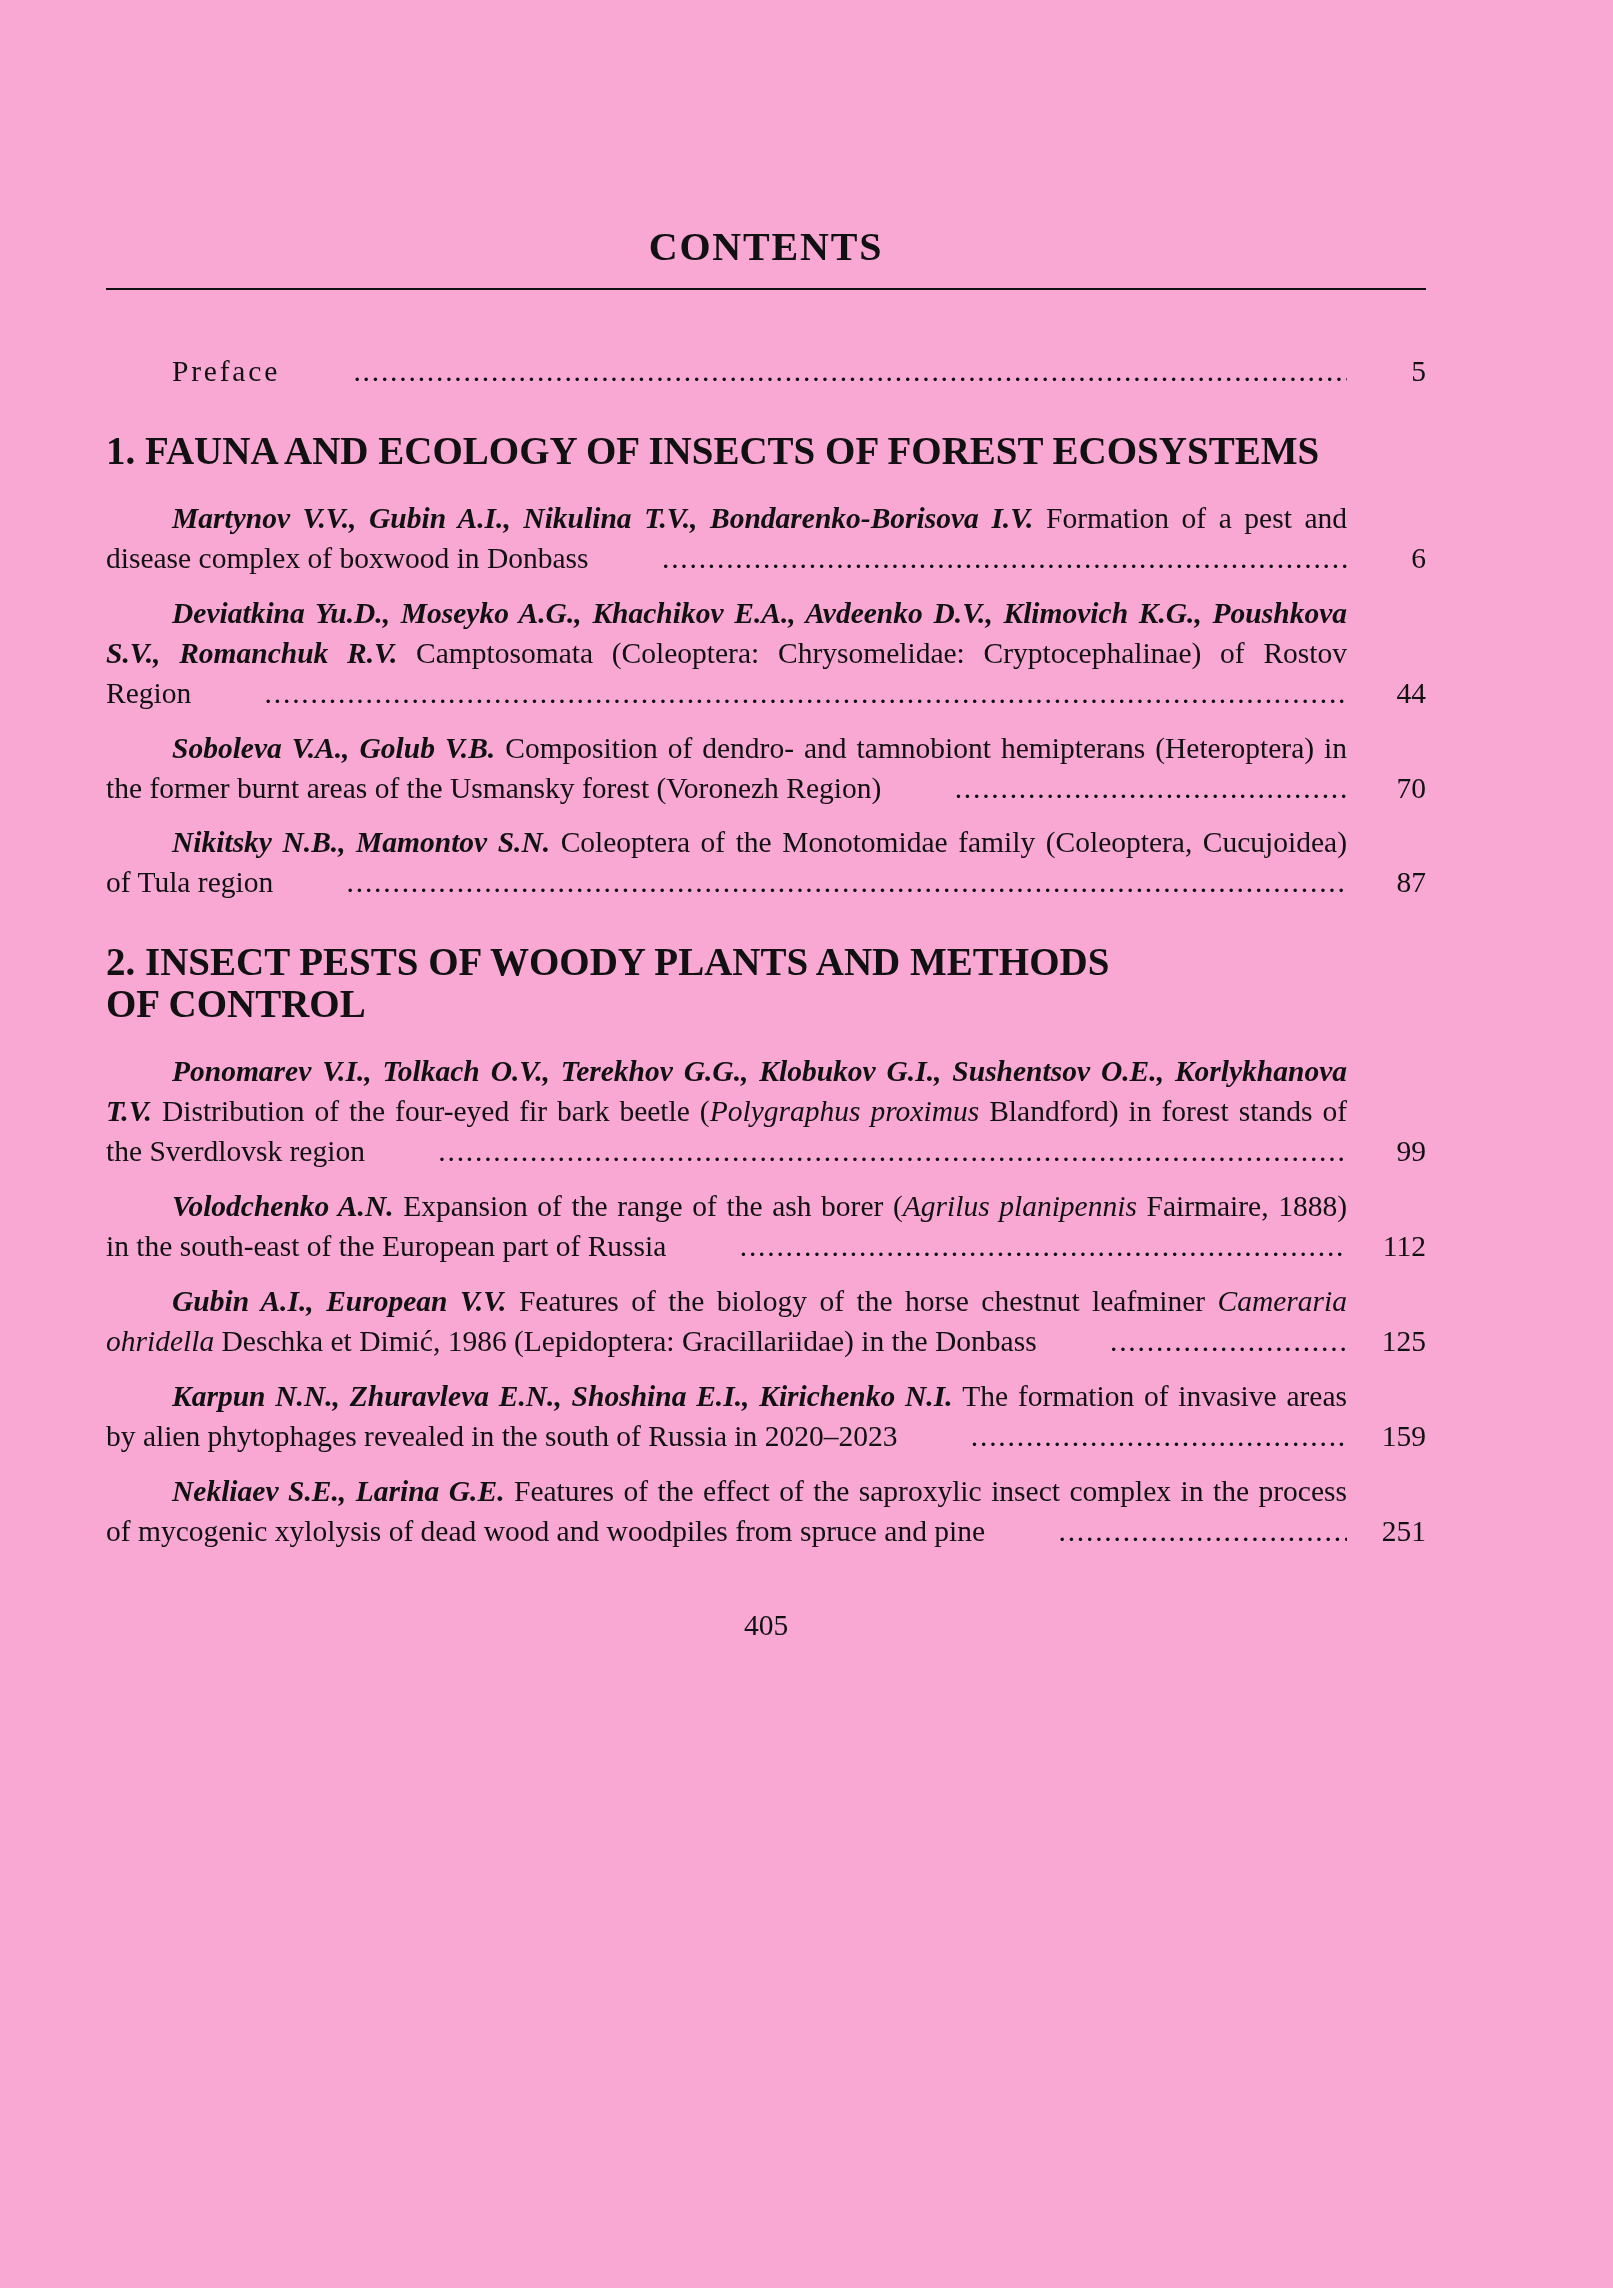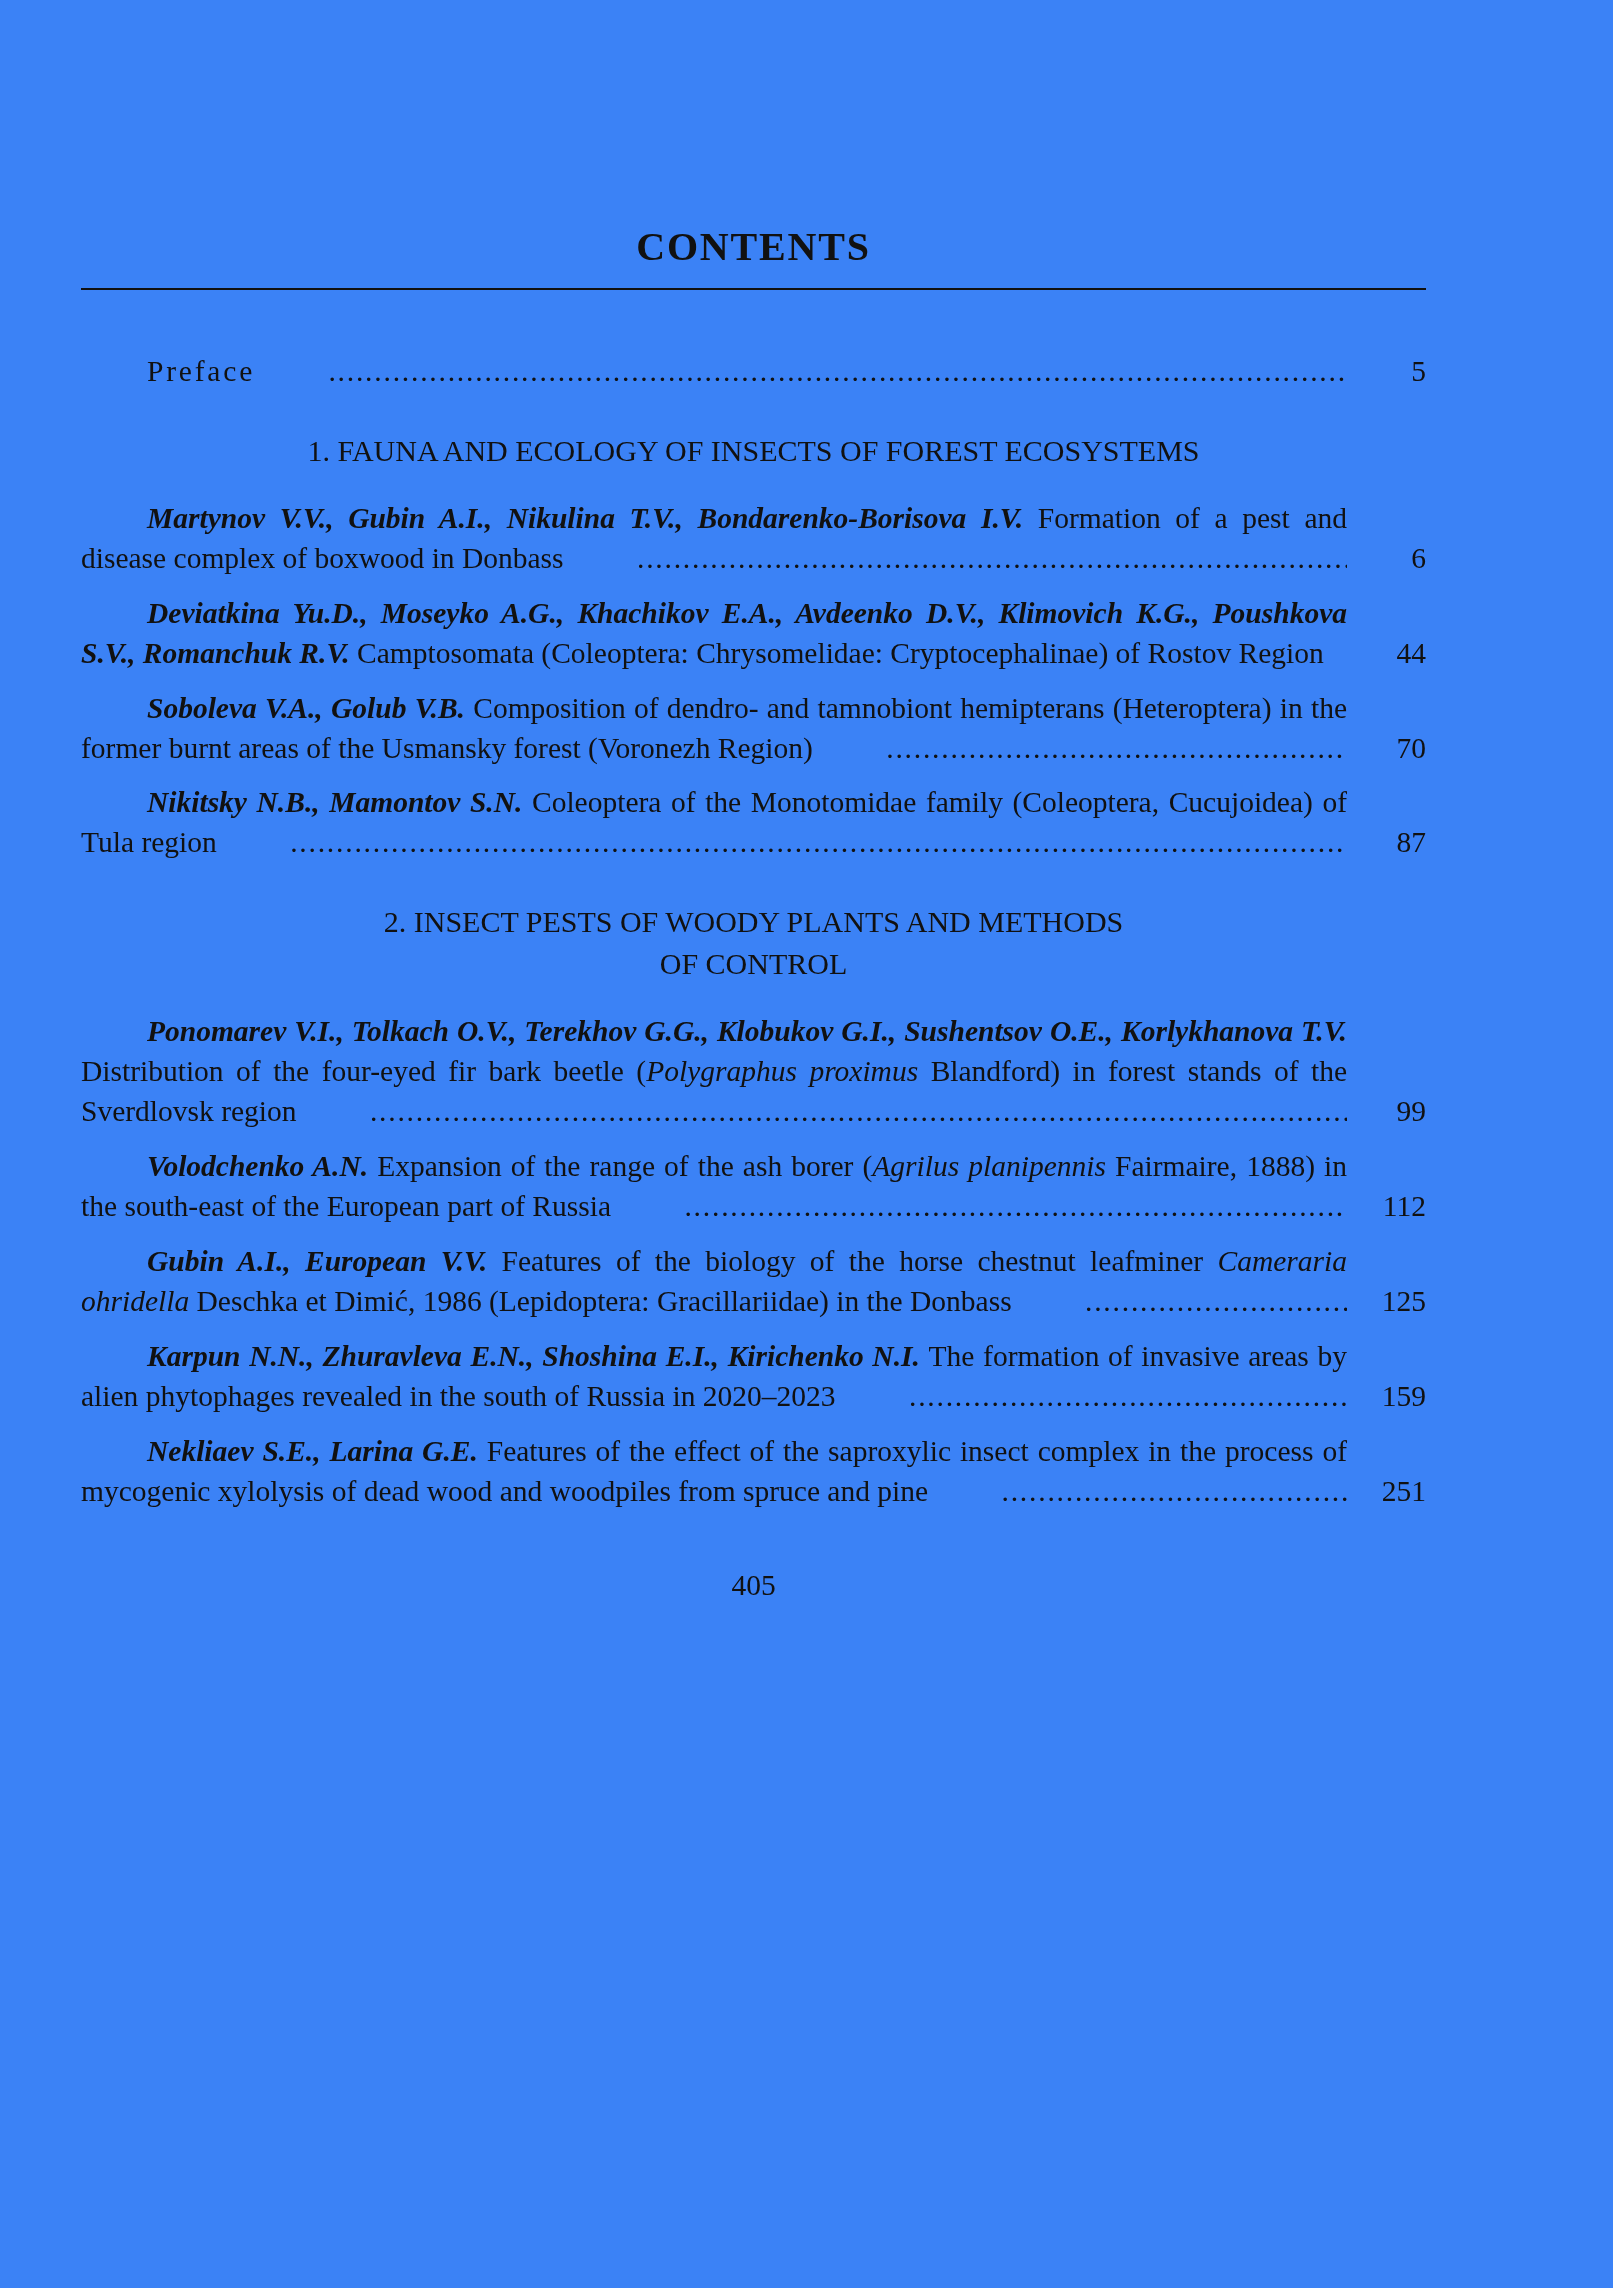--- a/index.html
+++ b/index.html
@@ -5,27 +5,27 @@
   html, body {
     margin: 0;
     padding: 0;
     background: #888;
   }
   .page {
     position: relative;
     width: 1613px;
     height: 2289px;
     margin: 0 auto;
-    background: #3b82f6;
+    background: #f9a8d4;
     color: #111;
     font-family: "Liberation Serif", "DejaVu Serif", serif;
     font-size: 29.5px;
     line-height: 40px;
     box-sizing: border-box;
-    padding: 226px 187px 0 81px;
+    padding: 226px 187px 0 106px;
     overflow: hidden;
   }
   h1.contents-title {
     margin: 0;
     text-align: center;
     font-size: 40px;
     line-height: 42px;
     font-weight: bold;
     letter-spacing: 1.8px;
   }
@@ -70,24 +70,23 @@
   }
   .preface-row {
     margin-top: 61px;
     margin-bottom: 0;
   }
   .preface-label {
     letter-spacing: 2.8px;
   }
   h2.section-heading {
     margin: 39px 0 26px 0;
-    text-align: center;
-    font-size: 30px;
+    font-size: 39px;
     line-height: 42px;
-    font-weight: normal;
+    font-weight: bold;
     white-space: pre-line;
   }
   .folio {
     margin-top: 54px;
     text-align: center;
   }
 </style>
 </head>
 <body>
 

